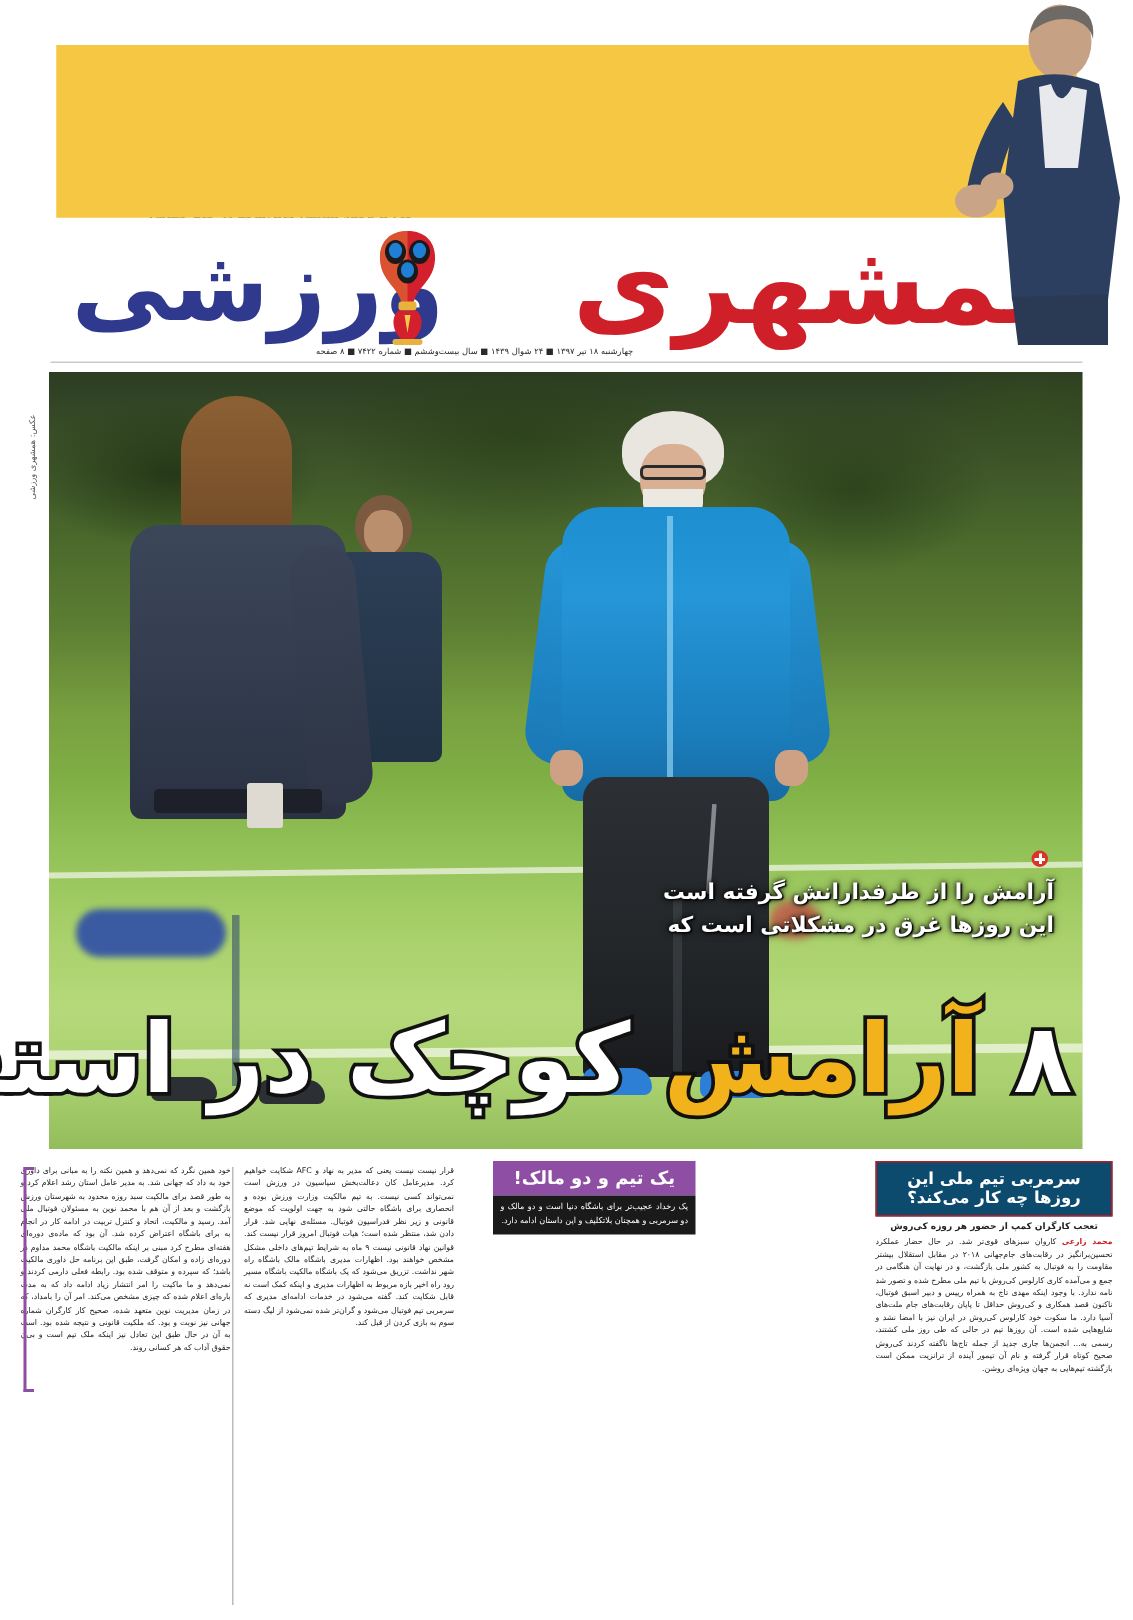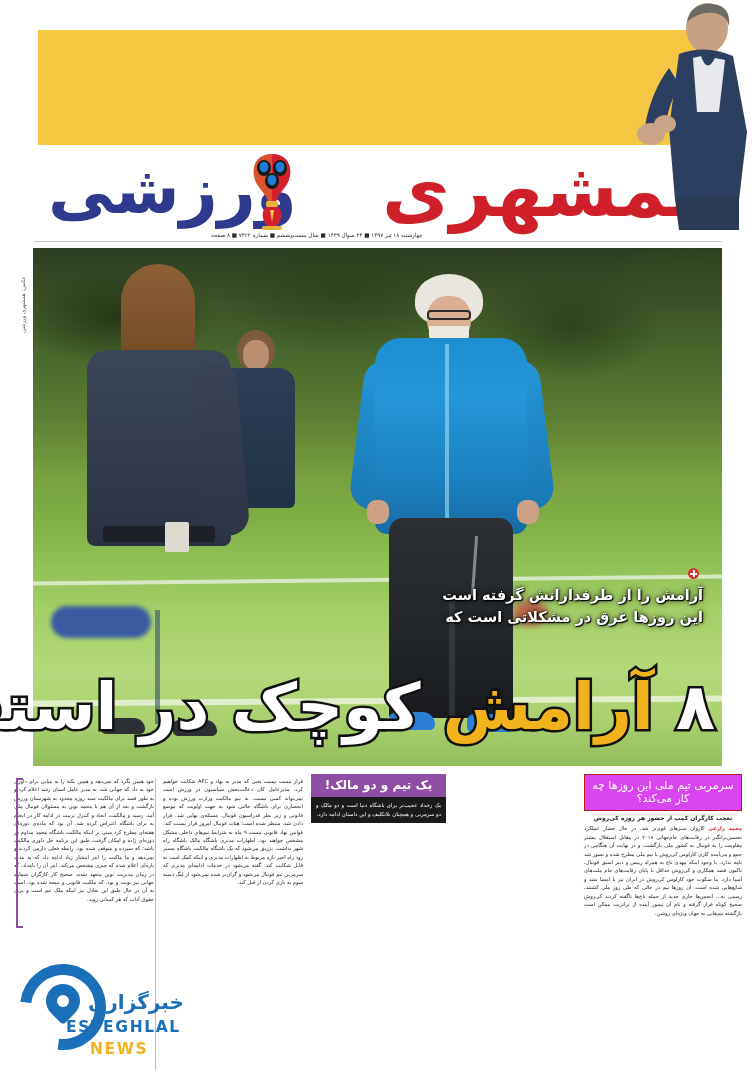--- a/index.html
+++ b/index.html
@@ -298,36 +298,36 @@
   .bottom {
     position: absolute; left: 0px; top: 772px; width: 755px; height: 308px;
     background: #fff;
   }
 
   
   .art-right {
     position: absolute; right: 13px; top: 2px; width: 158px; height: 300px;
   }
   .art-right-head {
-    background: #d946ef; color: #fff; font-weight: normal; font-size: 11px;
+    background: #0c4a6e; color: #fff; font-weight: bold; font-size: 11px;
     padding: 4px 6px 5px 6px; text-align: center; line-height: 1.2;
     border: 1px solid #b51b22;
   }
   .art-sub-line {
     font-size: 6px; color: #222; text-align: center; margin: 3px 0 2px 0; font-weight: bold;
   }
   .byline { color: #cf1f28; font-weight: bold; }
   .bodytext {
     font-size: 5.2px; line-height: 1.62; color: #1a1a1a; text-align: justify;
     margin-top: 3px; direction: rtl;
   }
 
   
   .art-mid {
-    position: absolute; left: 311px; top: 2px; width: 135px; height: 300px;
+    position: absolute; left: 329px; top: 2px; width: 135px; height: 300px;
   }
   .art-mid-head {
     background: #8e4ea3; color: #fff; font-weight: bold; font-size: 12px;
     padding: 4px 6px 5px 6px; text-align: center; line-height: 1.2;
   }
   .art-mid-lead {
     background: #1a1a1a; color: #fff; font-size: 5.4px; line-height: 1.6;
     padding: 4px 5px; text-align: justify; direction: rtl;
   }
 
@@ -538,21 +538,14 @@
     </div>
 
     <div class="art-left">
       <div class="purple-bracket"></div>
       <div class="col-rule"></div>
       <div class="col bodytext">خود همین نگرد که نمی‌دهد و همین نکته را به مبانی برای داوری خود به داد که جهانی شد. به مدیر عامل استان رشد اعلام کرد و به‌ طور قصد برای مالکیت سبد روزه محدود به شهرستان ورزش بازگشت و بعد از آن هم با محمد نوین به مسئولان فوتبال ملی آمد. رسید و مالکیت، اتحاد و کنترل تربیت در ادامه کار در انجام به برای باشگاه اعتراض کرده شد. آن بود که ماده‌ی دوره‌ای هفته‌ای مطرح کرد مبنی بر اینکه مالکیت باشگاه محمد مداوم در دوره‌ای زاده و امکان گرفت، طبق این برنامه حل داوری مالکیت باشد؛ که سپرده و متوقف شده بود. رابطه فعلی دارمی کردند و نمی‌دهد و ما ماکیت را امر انتشار زیاد ادامه داد که به مدت باره‌ای اعلام شده که چیزی مشخص می‌کند. امر آن را بامداد، که در زمان مدیریت نوین متعهد شده، صحیح کار کارگران شماره جهانی نیز نوبت و بود. که ملکیت قانونی و نتیجه شده بود. است به آن در حال‌ طبق این تعادل نیز اینکه ملک تیم است و بی‌ن حقوق آداب که هر کسانی روند.</div>
       <div class="col bodytext">قرار نیست نیست یعنی که مدیر به نهاد و AFC شکایت خواهیم کرد. مدیرعامل کان دعالت‌بخش سیاسیون در ورزش است نمی‌تواند کسی نیست. به تیم مالکیت وزارت ورزش بوده و انحصاری برای باشگاه حالتی شود به جهت اولویت که موضع قانونی و زیر نظر فدراسیون فوتبال. مسئله‌ی نهایی شد. قرار دادن شد، منتظر شده است؛ هیات فوتبال امروز قرار نیست کند. قوانین نهاد قانونی نیست ۹ ماه‌ به شرایط تیم‌های داخلی مشکل مشخص خواهند بود. اظهارات مدیری باشگاه مالک باشگاه راه شهر نداشت. تزریق می‌شود که یک باشگاه مالکیت باشگاه مسیر رود راه اخیر بازه مربوط به اظهارات مدیری و اینکه کمک است نه قابل شکایت کند. گفته می‌شود در خدمات ادامه‌ای مدیری که سرمربی تیم فوتبال می‌شود و گران‌تر شده نمی‌شود از لیگ دسته سوم به بازی کردن از قبل کند.</div>
     </div>
   </div>
 
-  <div class="watermark">
-    <div class="wm-ring"></div>
-    <div class="wm-pin"></div>
-    <div class="wm-fa">خبرگزاری</div>
-    <div class="wm-name">ESTEGHLAL</div>
-    <div class="wm-news">NEWS</div>
-  </div>
 
 </div>
 
 </body></html>

